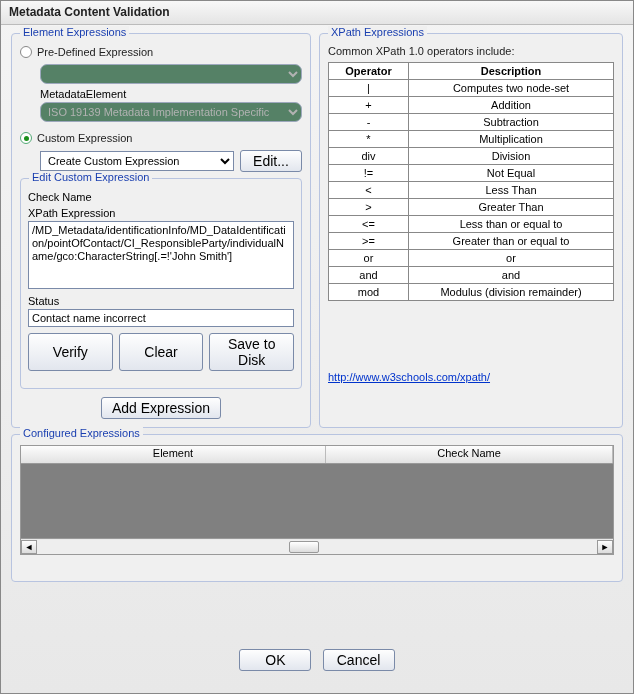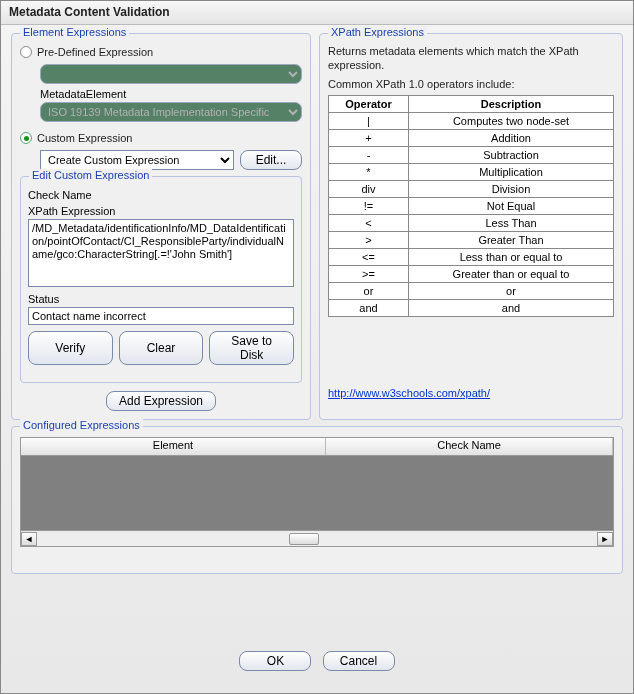--- a/index.html
+++ b/index.html
@@ -76,23 +76,23 @@
     font-size: 11px;
     border: 1px solid #7a8aa8;
     background: #fff;
     padding: 2px 3px;
   }
   select:disabled, input:disabled {
     background:#14532d;color:#999;border-radius:7px;
   }
   .btn {
     font-family: Tahoma, Arial, sans-serif;
-    font-size: 12px;
+    font-size: 14px;
     border: 1px solid #7a8aa8;
-    border-radius: 8px;
+    border-radius: 3px;
     background: linear-gradient(#fefefe,#e2e6ee);
     padding: 2px 10px;
     cursor: pointer;
     min-width: 62px;
   }
   .sub-indent { margin-left: 20px; }
   .inner-group {
     border: 1px solid #b8c4e0;
     border-radius: 4px;
     padding: 8px 7px 17px 7px;
@@ -218,21 +218,20 @@
           </div>
         </div>
 
         <div class="center-btn">
           <button class="btn" style="min-width:110px;">Add Expression</button>
         </div>
       </div>
 
       <div class="groupbox right-col">
         <span class="legend">XPath Expressions</span>
-        <div class="desc">Returns metadata elements which match the XPath expression.</div>
         <div class="desc">Common XPath 1.0 operators include:</div>
 
         <table class="ops">
           <thead>
             <tr>
               <th style="width:80px;">Operator</th>
               <th>Description</th>
             </tr>
           </thead>
           <tbody id="ops-body">
@@ -277,20 +276,24 @@
                 <td>Greater than or equal to</td>
               </tr>
               <tr>
                 <td>or</td>
                 <td>or</td>
               </tr>
               <tr>
                 <td>and</td>
                 <td>and</td>
               </tr>
+              <tr>
+                <td>mod</td>
+                <td>Modulus (division remainder)</td>
+              </tr>
             </tbody>
         </table>
 
         <div style="margin-top:70px;">
           <a href="#" class="link">http://www.w3schools.com/xpath/</a>
         </div>
       </div>
     </div>
 
     <div class="groupbox configured">

